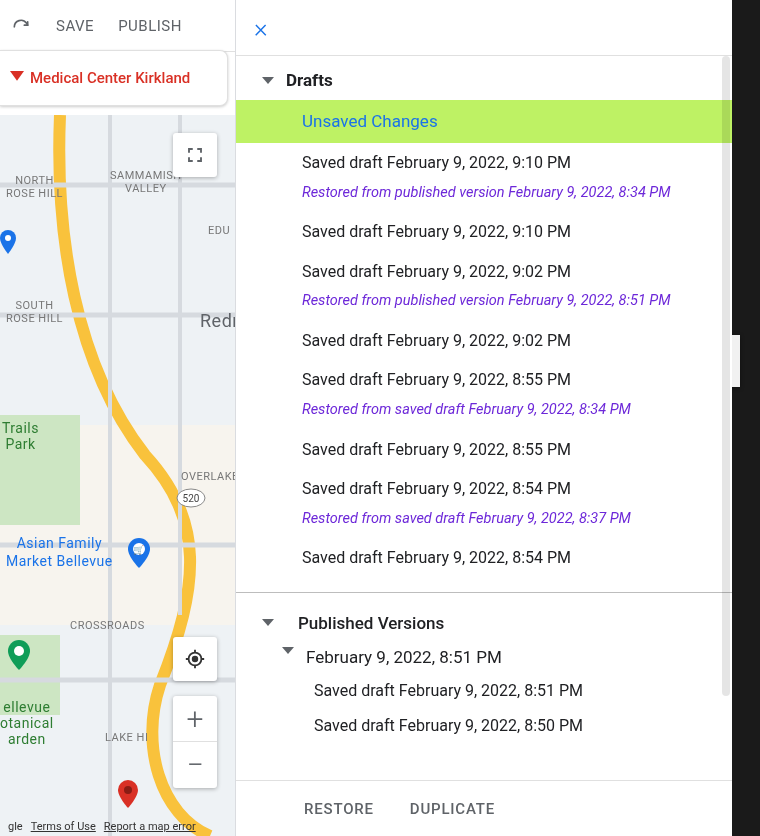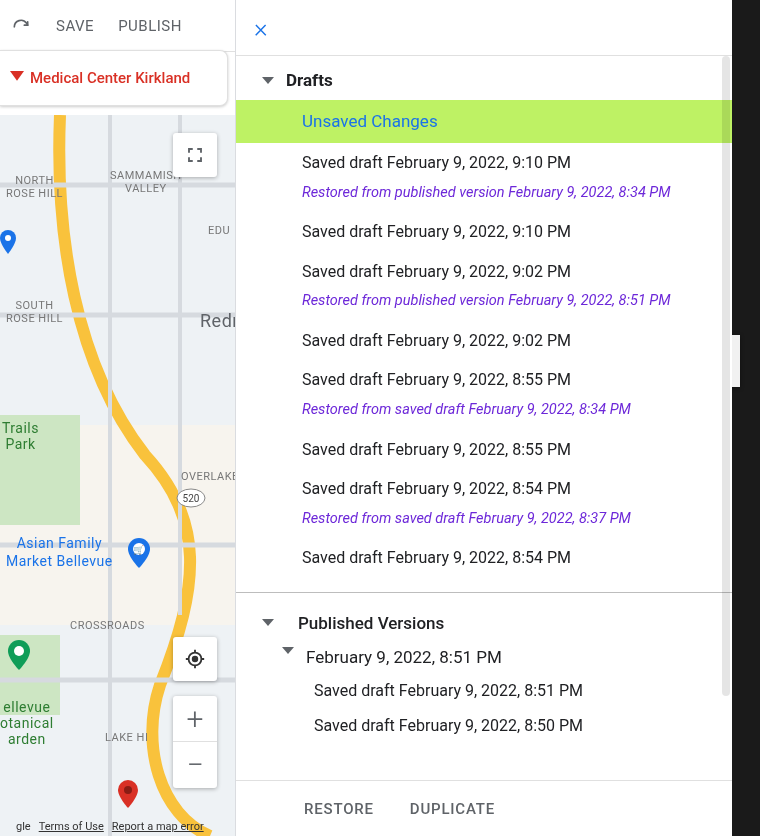--- a/index.html
+++ b/index.html
@@ -42,21 +42,21 @@
     position:absolute; background:#fff; border-radius:3px;
     box-shadow:0 1px 4px rgba(0,0,0,.3);
     width:44px; display:flex; flex-direction:column; align-items:center; justify-content:center;
     color:#5f6368; cursor:pointer;
   }
   .fullscreen { top:18px; right:18px; height:44px; font-size:18px; }
   .locate { bottom:155px; right:18px; height:44px; }
   .zoom { bottom:48px; right:18px; height:92px; }
   .zoom .zplus, .zoom .zminus { height:46px; width:100%; display:flex; align-items:center; justify-content:center; font-size:30px; font-weight:300; line-height:1; color:#5f6368;}
   .zoom .zplus { border-bottom:1px solid #e0e0e0; }
-  .map-footer { position:absolute; bottom:3px; left:16px; font-size:11px; color:#333; display:flex; gap:8px; }
+  .map-footer { position:absolute; bottom:3px; left:8px; font-size:11px; color:#333; display:flex; gap:8px; }
   .map-footer span { text-decoration:underline; cursor:pointer; }
   .map-footer span:first-child { text-decoration:none; }
 
   
   .panel {
     position:absolute; top:0; right:28px; width:497px; bottom:0;
     background:#fff; border-left:1px solid #dadce0;
     display:flex; flex-direction:column;
   }
   .panel-header {

